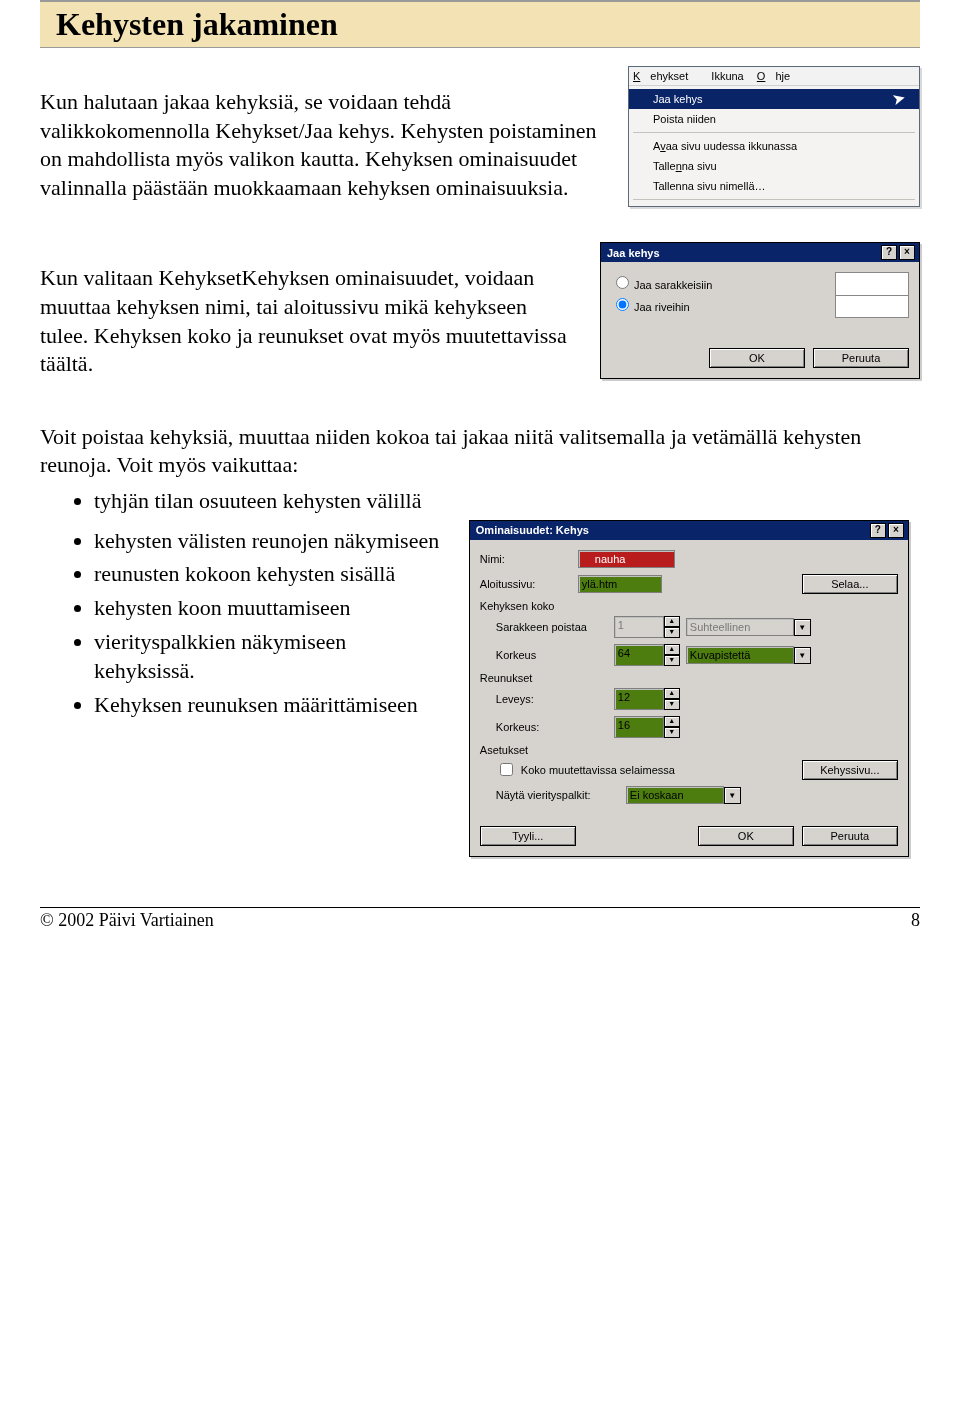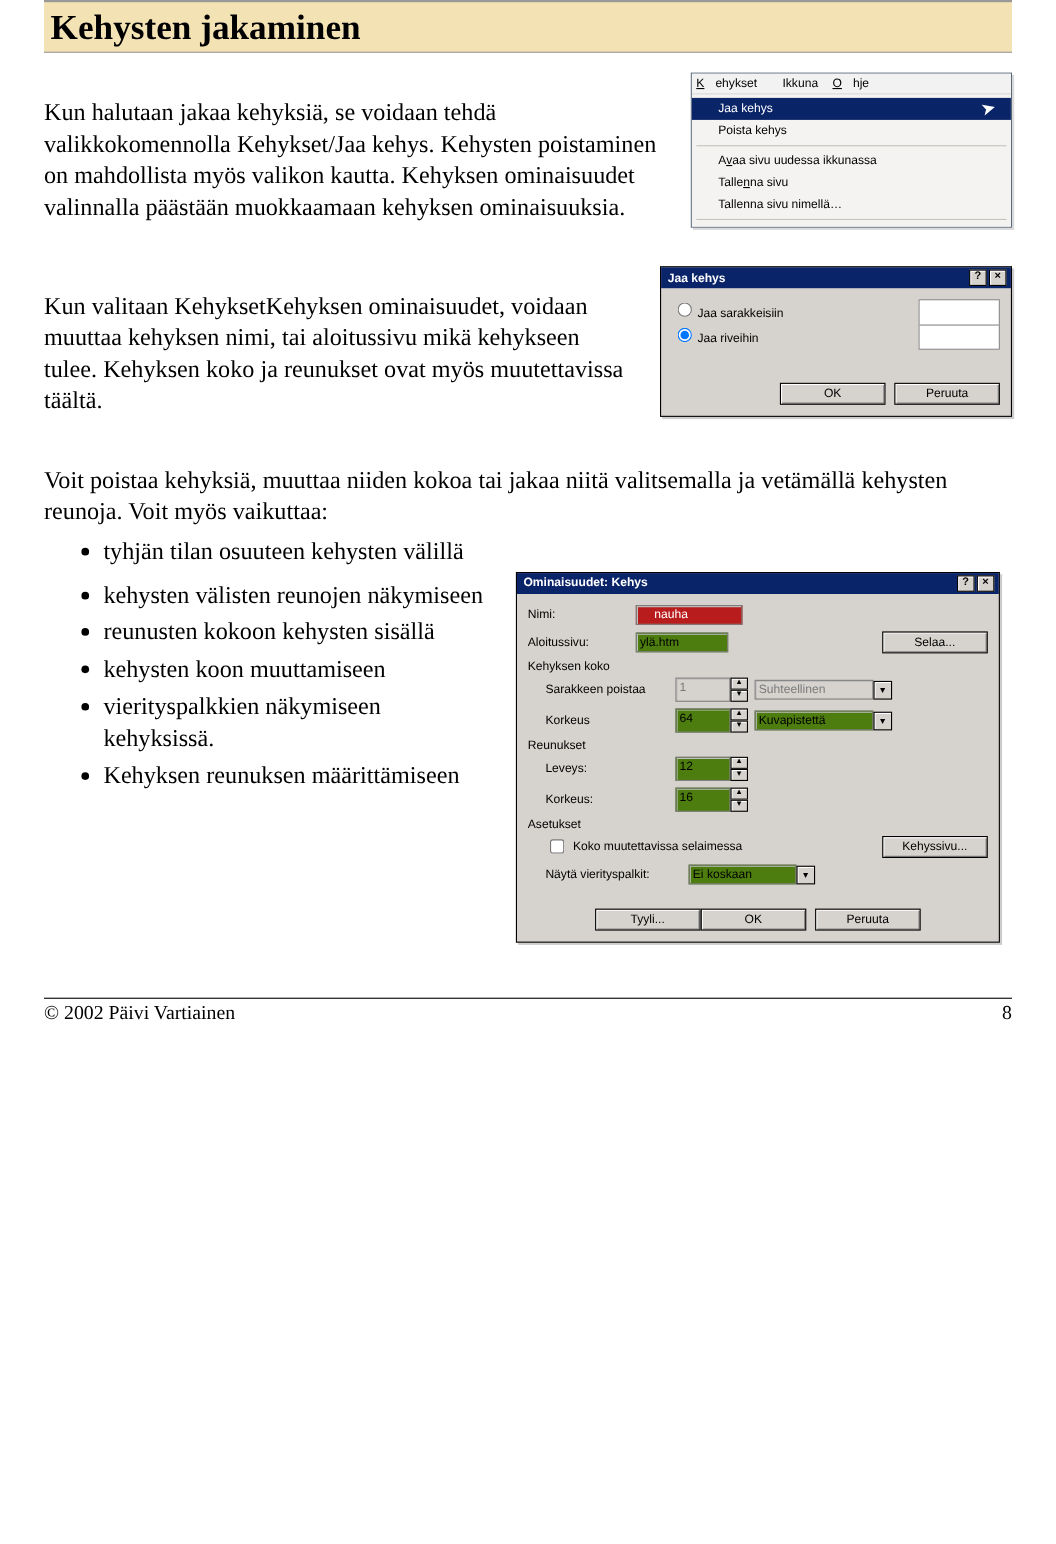--- a/index.html
+++ b/index.html
@@ -11,21 +11,21 @@
     width: 960px;
   }
   .page {
     padding: 0 40px 30px 40px;
   }
   .title-banner {
     background: #f3e2b3;
     border-top: 2px solid #999;
     border-bottom: 1px solid #999;
     margin: 0 0 18px 0;
-    padding: 4px 6px;
+    padding: 4px 16px;
   }
   .title-banner h1 {
     margin: 0;
     font-size: 32px;
     font-weight: bold;
     font-family: Garamond, serif;
   }
   .body-text {
     font-size: 22px;
     line-height: 1.3;
@@ -197,21 +197,21 @@
   .dropdown .input-flat { width: 100px; }
   .dropdown .dd-btn {
     width: 15px; background: #d6d3ce;
     border: 1px solid #000; box-shadow: inset 1px 1px 0 #fff;
     text-align: center; font-size: 8px; line-height: 15px;
   }
   .section-lbl { margin: 4px 0 4px 0; }
   .section-indent { margin-left: 16px; }
   .checkbox-row { display: flex; align-items: center; gap: 5px; }
   .dlg2-footer {
-    display: flex; justify-content: center; align-items: center;
+    display: flex; justify-content: space-between; align-items: center;
     padding: 6px 10px 10px 10px;
   }
 
   .page-footer {
     border-top: 1px solid #000;
     margin-top: 50px;
     display: flex;
     justify-content: space-between;
     font-size: 18px;
     padding-top: 2px;
@@ -234,21 +234,21 @@
         <div class="menubar">
           <span><span class="mnemonic">K</span><span>ehykset</span></span>
           <span>Ikkuna</span>
           <span><span class="mnemonic">O</span>hje</span>
         </div>
         <div class="menu-body">
           <div class="menu-item selected">
             <span>Jaa kehys</span>
             <span class="cursor">➤</span>
           </div>
-          <div class="menu-item">Poista kehys</div>
+          <div class="menu-item">Poista niiden</div>
           <div class="menu-sep"></div>
           <div class="menu-item">A<span class="mnemonic">v</span>aa sivu uudessa ikkunassa</div>
           <div class="menu-item">Talle<span class="mnemonic">n</span>na sivu</div>
           <div class="menu-item">Tallenna sivu nimellä…</div>
           <div class="menu-sep"></div>
         </div>
       </div>
     </div>
   </div>
 

